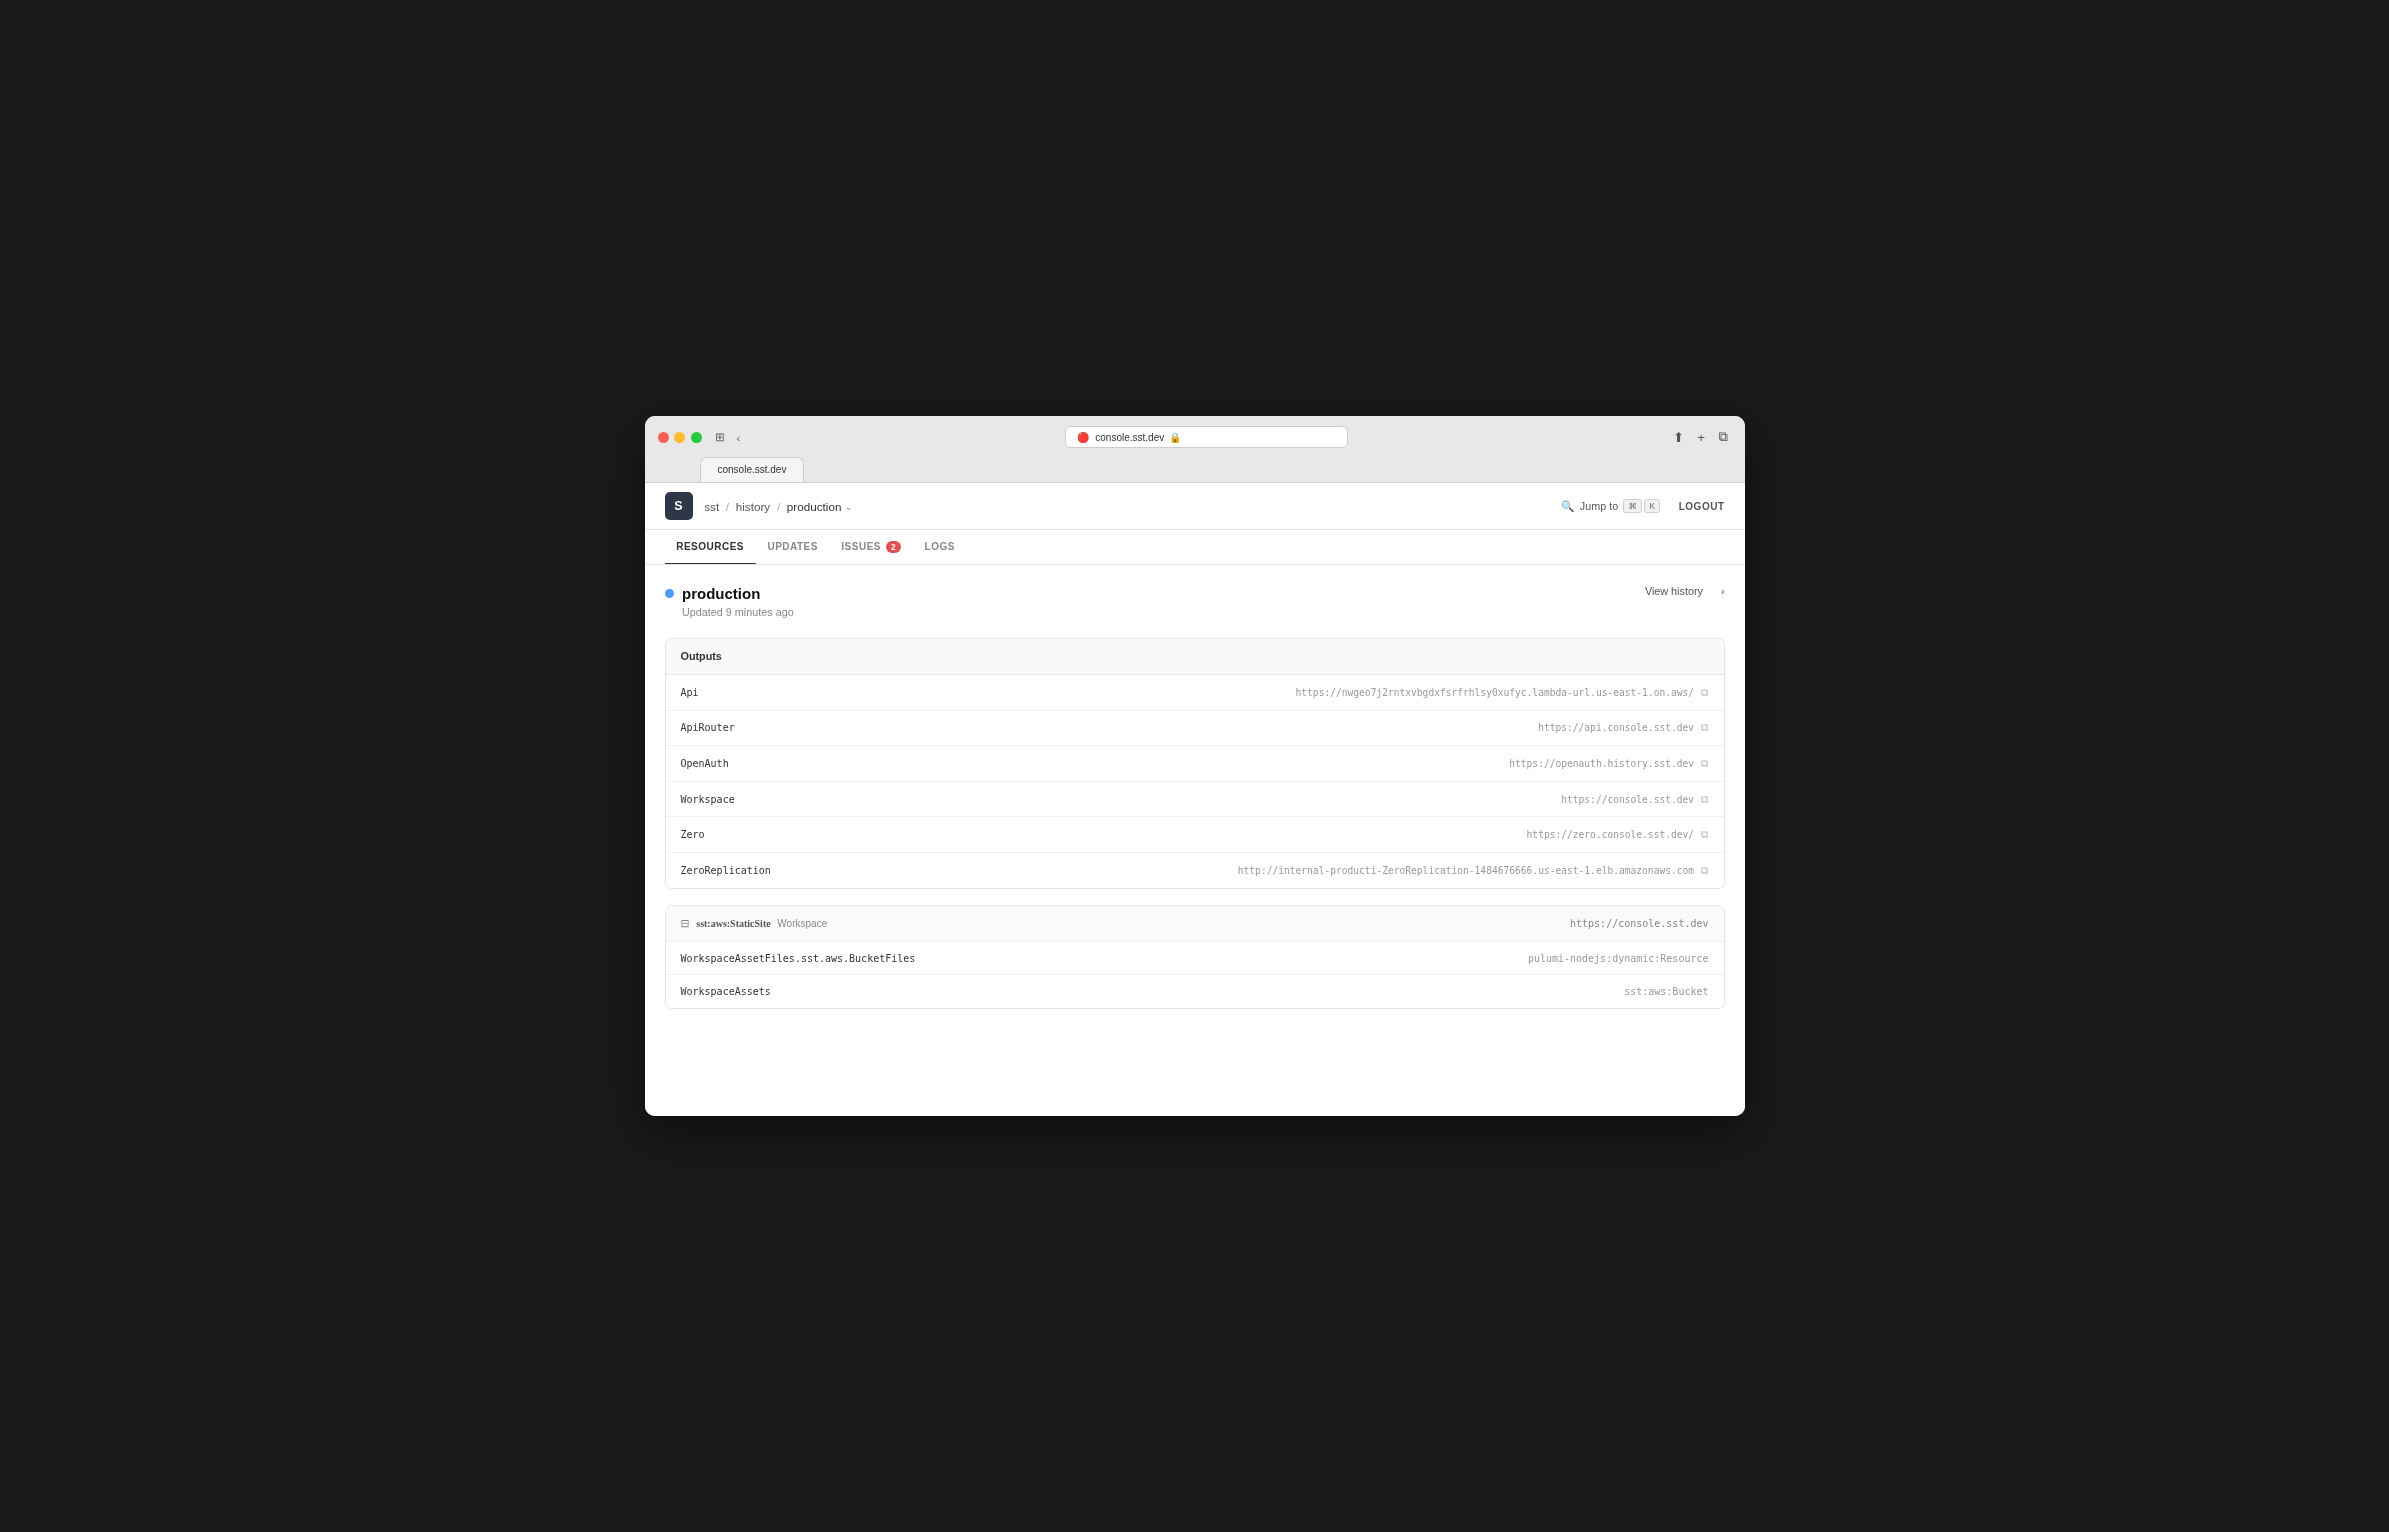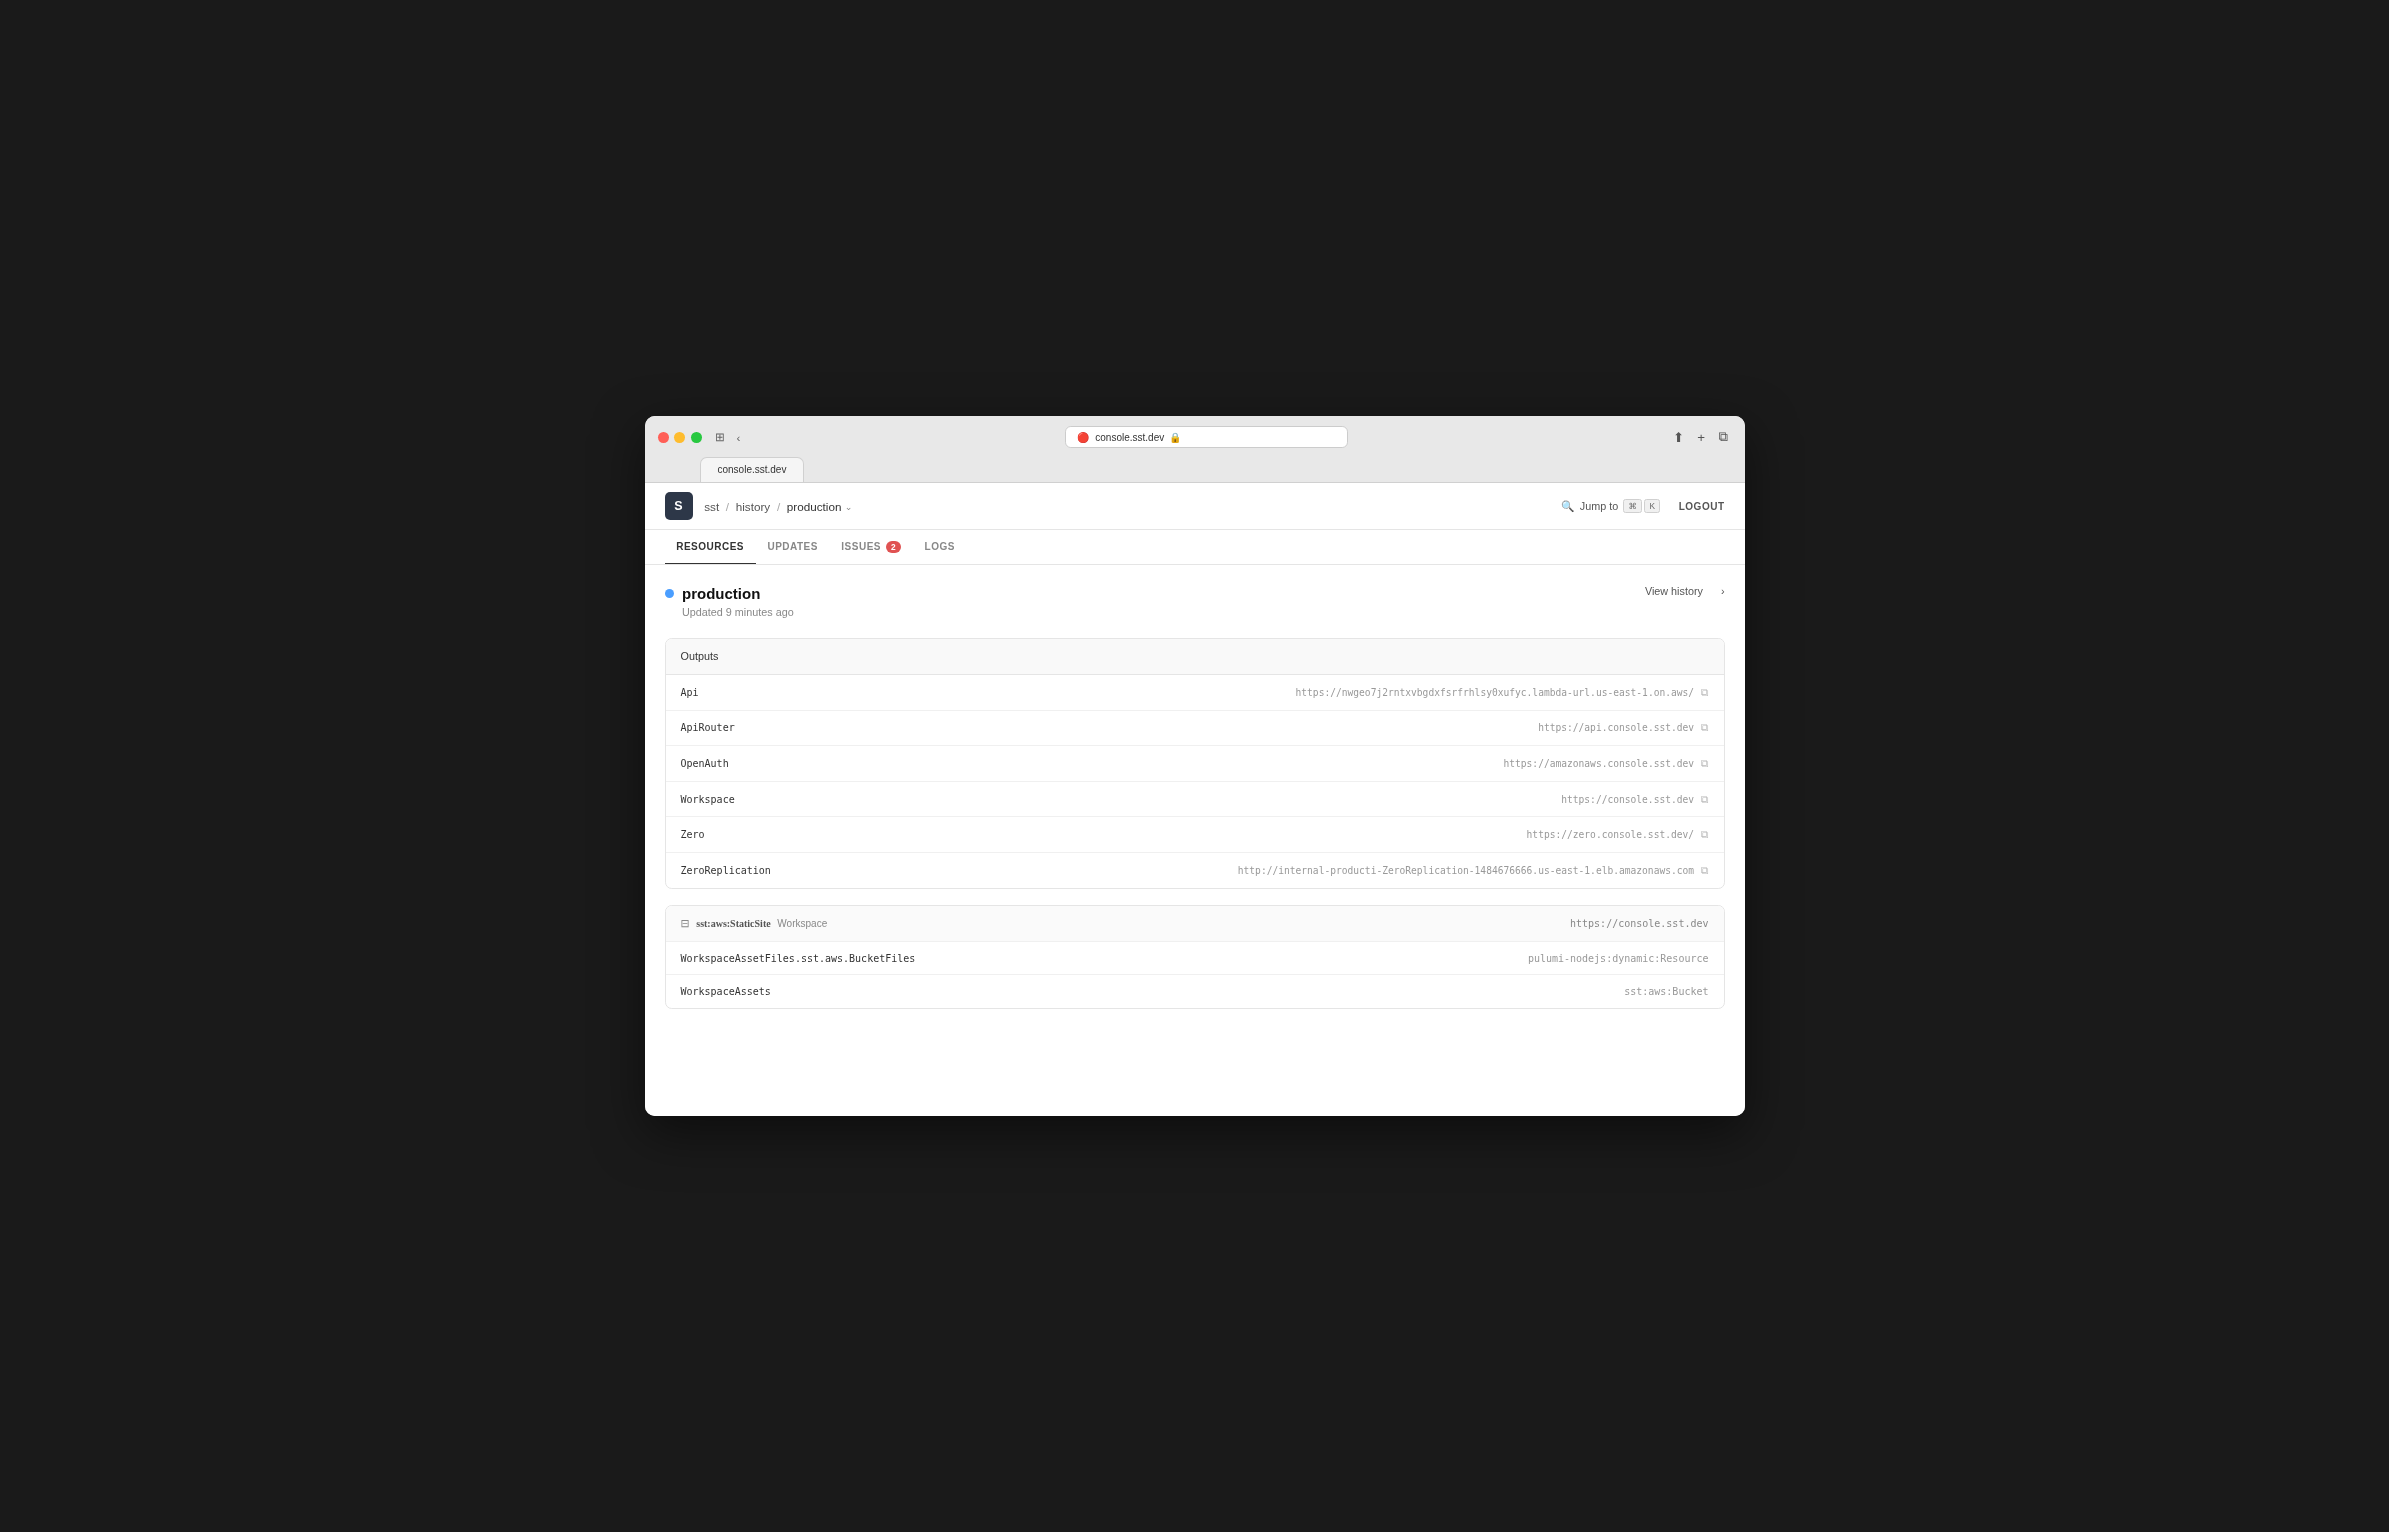--- a/index.html
+++ b/index.html
@@ -329,21 +329,21 @@
       border-radius: 6.7px;
       overflow: hidden;
       margin-bottom: 16.7px;
     }
 
     .outputs-header {
       padding: 11.7px 15px;
       background: #f9f9f9;
       border-bottom: 0.8px solid #e5e5e5;
       font-size: 10.8px;
-      font-weight: 400;
+      font-weight: 700;
       color: #333;
     }
 
     .output-row {
       display: flex;
       align-items: center;
       padding: 10.8px 15px;
       border-bottom: 0.8px solid #f0f0f0;
       font-size: 10.4px;
     }
@@ -543,21 +543,21 @@
         </div>
 
         <div class="output-row">
           <span class="output-key">ApiRouter</span>
           <span class="output-value">https://api.console.sst.dev</span>
           <span class="copy-icon">⧉</span>
         </div>
 
         <div class="output-row">
           <span class="output-key">OpenAuth</span>
-          <span class="output-value">https://amazonaws.console.sst.dev</span>
+          <span class="output-value">https://openauth.history.sst.dev</span>
           <span class="copy-icon">⧉</span>
         </div>
 
         <div class="output-row">
           <span class="output-key">Workspace</span>
           <span class="output-value">https://console.sst.dev</span>
           <span class="copy-icon">⧉</span>
         </div>
 
         <div class="output-row">

